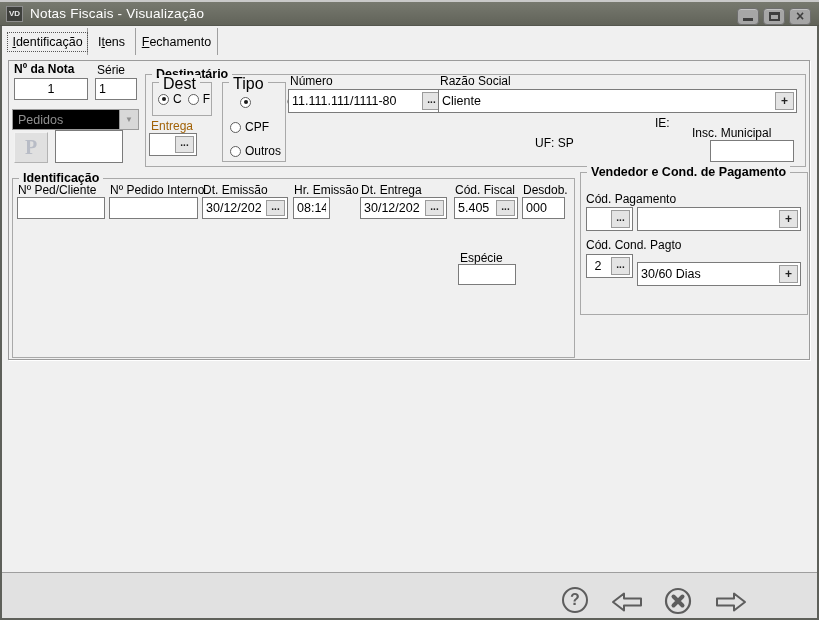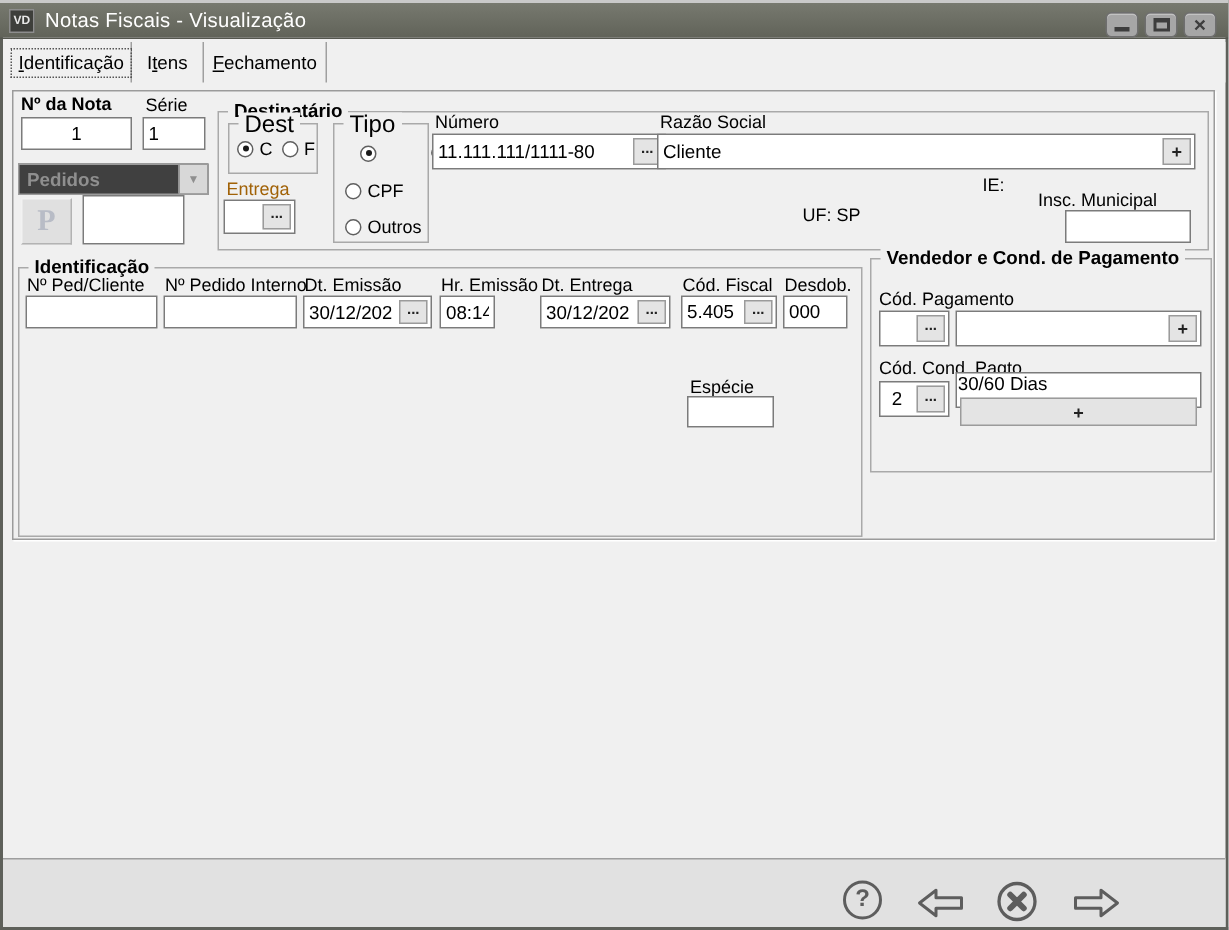--- a/index.html
+++ b/index.html
@@ -68,21 +68,21 @@
     font-size:10px; font-weight:bold; color:#222; line-height:1; padding-bottom:3px;
   }
   .mini-btn.plus { font-size:12px; padding-bottom:0; }
   .rb {
     width:11px; height:11px; border:1px solid #5f5f5f; border-radius:50%;
     background:#fff; position:relative; flex:0 0 11px;
   }
   .rb.on::after { content:""; position:absolute; inset:2.5px; background:#1a1a1a; border-radius:50%; }
   .radio-row { position:absolute; display:flex; align-items:center; gap:4px; font-size:12px; }
   .dd {
-    position:absolute; border:1px solid #9b9b9b; background:#404040; display:flex; align-items:center;font-weight:bold;
+    position:absolute; border:1px solid #9b9b9b; background:#000000; display:flex; align-items:center;
   }
   .dd .dd-text { flex:1; color:#8f8f8f; font-size:12.5px; padding-left:5px; }
   .dd .dd-arrow {
     flex:0 0 19px; align-self:stretch; background:#d8d8d8; border-left:1px solid #9b9b9b;
     display:flex; align-items:center; justify-content:center; color:#8f8f8f; font-size:8px;
   }
   .p-btn {
     position:absolute; background:#e0e0e0;
     border:1px solid #b3b3b3; border-top-color:#f2f2f2; border-left-color:#f2f2f2;
     color:#b8bcc6; font:bold 20px "Liberation Serif", serif;
@@ -250,21 +250,21 @@
   <div class="cf" style="left:637px; top:207px; width:164px; height:24px;">
     <input value="" style="">
     <span class="mini-btn plus">+</span>
   </div>
 
   <span class="lbl" style="left:586px; top:238px;">Cód. Cond. Pagto</span>
   <div class="cf" style="left:586px; top:254px; width:47px; height:24px;">
     <input style="text-align: center;" value="2">
     <span class="mini-btn">...</span>
   </div>
-  <div class="cf" style="left:637px; top:248px; width:164px; height:24px;flex-direction:column;">
+  <div class="cf" style="left:637px; top:262px; width:164px; height:24px;">
     <input value="30/60 Dias" style="">
     <span class="mini-btn plus">+</span>
   </div>
 
   <div class="footer">
     <div class="f-icon" style="left:560px; top:14px;">
       <div class="help-circle">?</div>
     </div>
     <div class="f-icon" style="left:608px; top:18px;">
       <svg width="34" height="22" viewBox="0 0 34 22">

